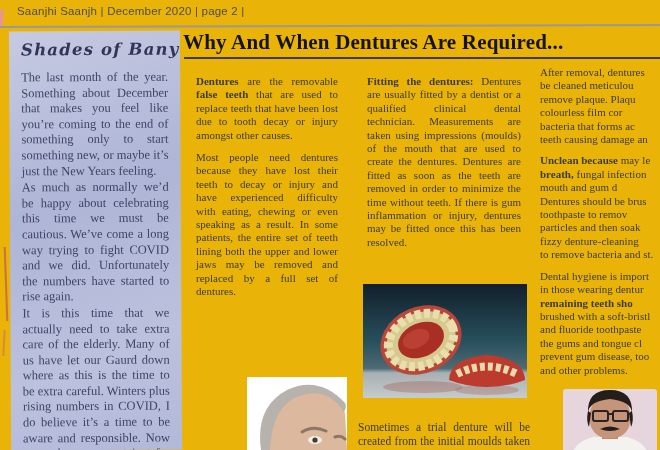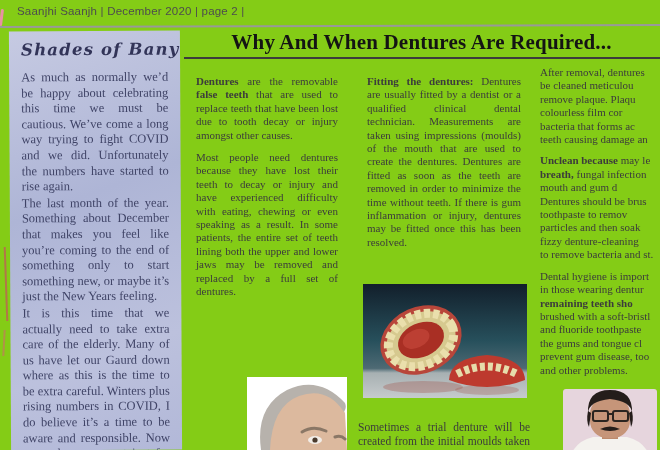--- a/index.html
+++ b/index.html
@@ -1,16 +1,16 @@
 <!DOCTYPE html>
 <html><head>
 <meta charset="utf-8">
 <style>
   html,body{margin:0;padding:0;background:#e9e9e7;}
-  .page{position:relative;width:660px;height:450px;background:#84cc16;overflow:hidden;
+  .page{position:relative;width:660px;height:450px;background:#eab308;overflow:hidden;
         font-family:"Liberation Serif",serif;}
   
   .header{position:absolute;left:17px;top:5px;font-family:"Liberation Sans",sans-serif;
           font-size:11.5px;color:#4d4d4d;letter-spacing:.2px;}
   .rule-top{position:absolute;left:0;top:25px;width:662px;height:2px;background:#999;
             transform:rotate(-.18deg);}
   
   .mark1{position:absolute;left:0;top:9px;width:3px;height:17px;background:#e891a2;
          transform:rotate(7deg);border-radius:2px;}
   .mark2{position:absolute;left:5px;top:247px;width:2px;height:74px;background:#c25a5a;
@@ -20,21 +20,21 @@
   
   .sidebar{position:absolute;left:10px;top:31px;width:171px;height:419px;box-sizing:border-box;
            padding:6px 12px 0 12px;overflow:hidden;transform:rotate(-.3deg);
            background:linear-gradient(160deg,#c6cae2 0%,#aeb5d6 40%,#bcc1dd 75%,#b2b8d8 100%);}
   .sidebar-title{font-family:"DejaVu Serif",serif;font-style:italic;font-weight:bold;
                  font-size:16.5px;color:#323458;letter-spacing:1.2px;margin:3px 0 11px 0;
                  white-space:nowrap;}
   .sidebar p{margin:0 0 1px 0;font-size:12.5px;line-height:15.6px;text-align:justify;
              color:#3f4366;}
   
-  .headline{position:absolute;left:183px;top:30px;width:477px;text-align:center;
+  .headline{position:absolute;left:183px;top:30px;width:477px;text-align:left;
             font-weight:bold;font-size:21px;color:#141414;letter-spacing:.2px;white-space:nowrap;}
   .rule-head{position:absolute;left:184px;top:57px;width:478px;height:1.6px;background:#3c3c3c;}
   
   .col{position:absolute;top:66px;font-size:11px;line-height:13.4px;color:#3c3c3c;
        text-align:justify;}
   .col p{margin:9px;}
   .col-1{left:187px;width:160px;}
   .col-2{left:358px;width:172px;}
   .col-3{left:540px;width:132px;text-align:left;}
   .col-3 div{white-space:nowrap;}
@@ -56,22 +56,22 @@
 
   <div class="header">Saanjhi Saanjh | December 2020 | page 2 |</div>
   <div class="rule-top"></div>
 
   <div class="mark1"></div>
   <div class="mark2"></div>
   <div class="mark3"></div>
 
   <div class="sidebar">
     <div class="sidebar-title">Shades of Banyan</div>
+    <p>The last month of the year. Something about December that makes you feel like you’re coming to the end of something only to start something new, or maybe it’s just the New Years feeling.</p>
     <p>As much as normally we’d be happy about celebrating this time we must be cautious. We’ve come a long way trying to fight COVID and we did. Unfortunately the numbers have started to rise again.</p>
-    <p>The last month of the year. Something about December that makes you feel like you’re coming to the end of something only to start something new, or maybe it’s just the New Years feeling.</p>
     <p>It is this time that we actually need to take extra care of the elderly. Many of us have let our Gaurd down where as this is the time to be extra careful. Winters plus rising numbers in COVID, I do believe it’s a time to be aware and responsible. Now more than ever, not just for us but for the people around us too. I’m sure like before we’ll</p>
   </div>
 
   <div class="headline">Why And When Dentures Are Required...</div>
   <div class="rule-head"></div>
 
   <div class="col col-1">
     <p><b>Dentures</b><span> are the removable </span><b>false teeth</b><span> that are used to replace teeth that have been lost due to tooth decay or injury amongst other causes.</span></p>
     <p>Most people need dentures because they have lost their teeth to decay or injury and have experienced difficulty with eating, chewing or even speaking as a result. In some patients, the entire set of teeth lining both the upper and lower jaws may be removed and replaced by a full set of dentures.</p>
   </div>

